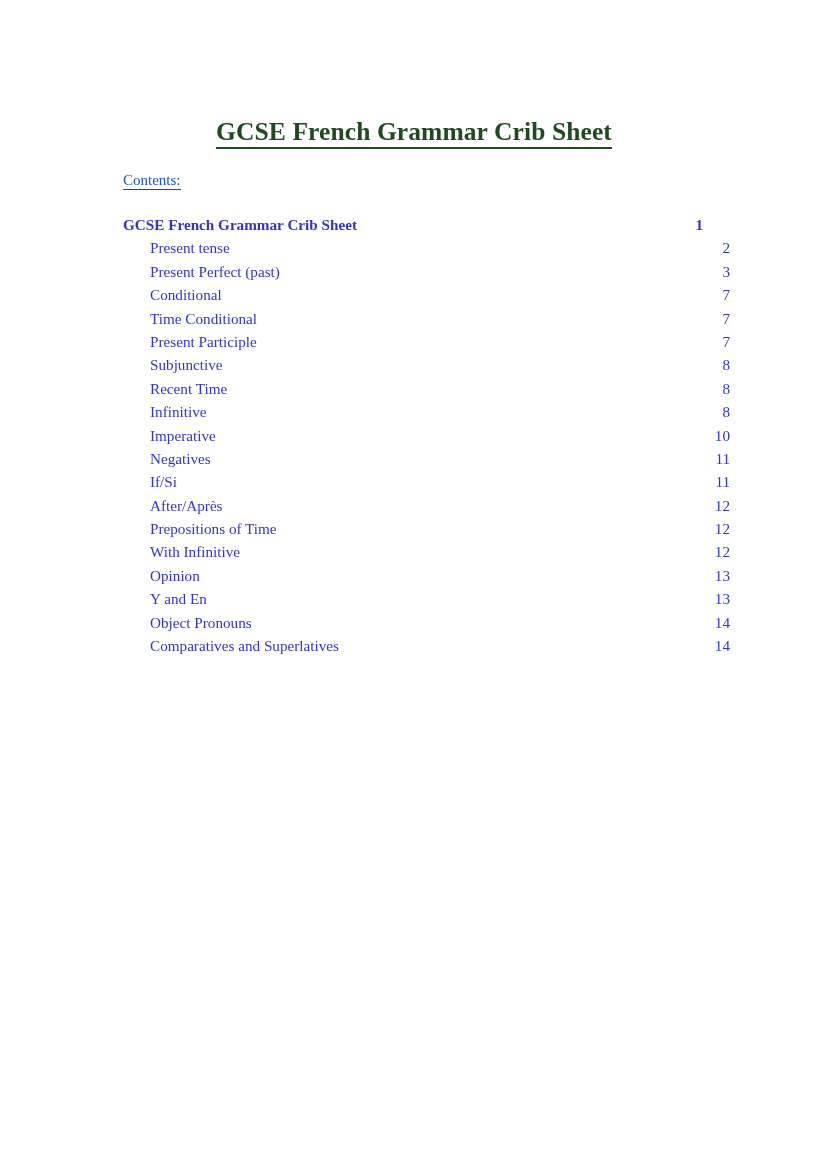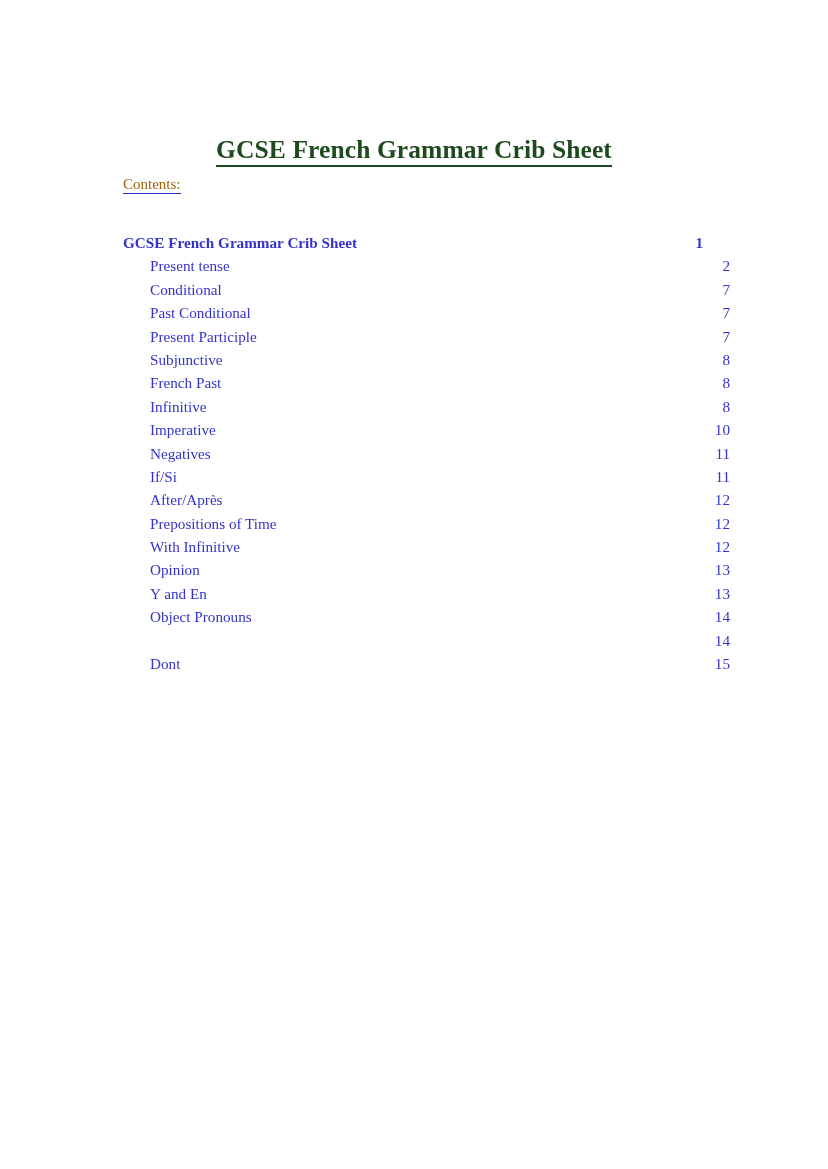--- a/index.html
+++ b/index.html
@@ -11,21 +11,21 @@
   body {
     font-family: "Liberation Serif", "DejaVu Serif", serif;
     color: #000000;
     -webkit-font-smoothing: antialiased;
   }
 
   .page {
     position: relative;
     width: 828px;
     height: 848px;
-    margin: 18px auto;
+    margin: 0 auto;
     background: #ffffff;
     overflow: hidden;
     box-sizing: border-box;
   }
 
   
   .doc-title {
     position: absolute;
     left: 0;
     top: 100px;
@@ -40,23 +40,23 @@
   .doc-title .underlined {
     display: inline-block;
     border-bottom: 2px solid #1F4A20;
     padding-bottom: 1px;
   }
 
   
   .contents-label {
     position: absolute;
     left: 123px;
-    top: 157px;
+    top: 171px;
     font-size: 15px;
-    color: #a16207;
+    color: #1d4ed8;
     line-height: 1.2;
   }
   .contents-label .underlined {
     display: inline-block;
     border-bottom: 1px solid #3333CC;
     padding-bottom: 0px;
   }
 
   
   .toc {
@@ -133,41 +133,46 @@
         <span class="toc-text">GCSE French Grammar Crib Sheet</span>
         <span class="toc-filler"></span>
         <span class="toc-page">1</span>
       </div>
       <div class="toc-entry level-2">
         <span class="toc-text">Present tense</span>
         <span class="toc-filler"></span>
         <span class="toc-page">2</span>
       </div>
       <div class="toc-entry level-2">
+        <span class="toc-text">Present Perfect (past)</span>
+        <span class="toc-filler"></span>
+        <span class="toc-page">3</span>
+      </div>
+      <div class="toc-entry level-2">
         <span class="toc-text">Conditional</span>
         <span class="toc-filler"></span>
         <span class="toc-page">7</span>
       </div>
       <div class="toc-entry level-2">
-        <span class="toc-text">Past Conditional</span>
+        <span class="toc-text">Time Conditional</span>
         <span class="toc-filler"></span>
         <span class="toc-page">7</span>
       </div>
       <div class="toc-entry level-2">
         <span class="toc-text">Present Participle</span>
         <span class="toc-filler"></span>
         <span class="toc-page">7</span>
       </div>
       <div class="toc-entry level-2">
         <span class="toc-text">Subjunctive</span>
         <span class="toc-filler"></span>
         <span class="toc-page">8</span>
       </div>
       <div class="toc-entry level-2">
-        <span class="toc-text">French Past</span>
+        <span class="toc-text">Recent Time</span>
         <span class="toc-filler"></span>
         <span class="toc-page">8</span>
       </div>
       <div class="toc-entry level-2">
         <span class="toc-text">Infinitive</span>
         <span class="toc-filler"></span>
         <span class="toc-page">8</span>
       </div>
       <div class="toc-entry level-2">
         <span class="toc-text">Imperative</span>
@@ -208,27 +213,23 @@
         <span class="toc-text">Y and En</span>
         <span class="toc-filler"></span>
         <span class="toc-page">13</span>
       </div>
       <div class="toc-entry level-2">
         <span class="toc-text">Object Pronouns</span>
         <span class="toc-filler"></span>
         <span class="toc-page">14</span>
       </div>
       <div class="toc-entry level-2">
+        <span class="toc-text">Comparatives and Superlatives</span>
         <span class="toc-filler"></span>
         <span class="toc-page">14</span>
-      </div>
-      <div class="toc-entry level-2">
-        <span class="toc-text">Dont</span>
-        <span class="toc-filler"></span>
-        <span class="toc-page">15</span>
       </div>
     </nav>
 
   <div class="page-footer">
     <span>1</span>
   </div>
 
 </div>
 
 </body></html>

